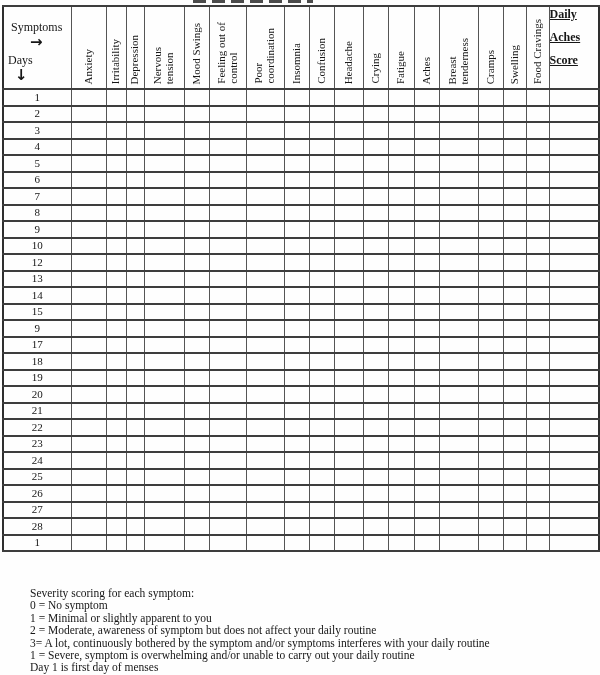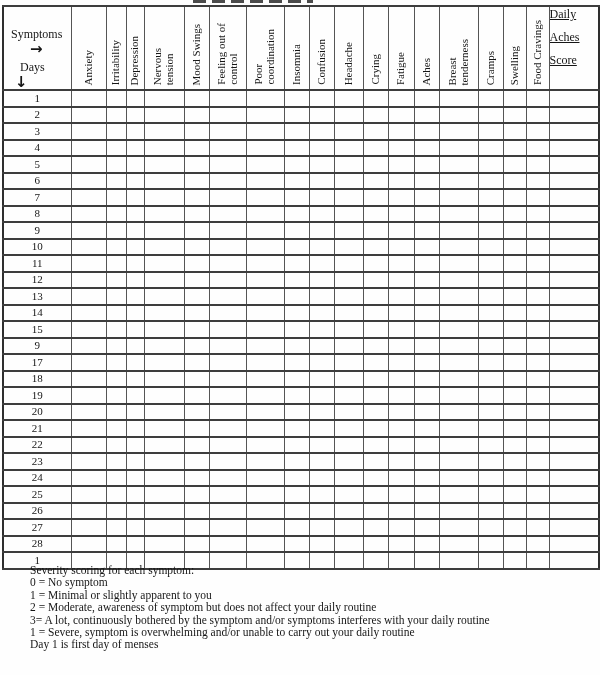--- a/index.html
+++ b/index.html
@@ -50,42 +50,42 @@
     line-height: 1.08;
     white-space: pre-line;
     text-align: left;
     font-weight: 400;
   }
   th.corner {
     vertical-align: top;
     text-align: left;
     font-weight: 400;
   }
-  .corner .sym   { padding: 20px 0 0 7px;  font-size: 12px; }
+  .corner .sym   { padding: 13px 0 0 7px;  font-size: 12px; }
   .corner .arr-r { padding: 0 0 0 26px; font-size: 15px; font-weight: bold; line-height: 15px; font-family: "DejaVu Sans", sans-serif; }
-  .corner .days  { padding: 3px 0 0 16px;  font-size: 12px; }
+  .corner .days  { padding: 3px 0 0 4px;  font-size: 12px; }
   .corner .arr-d { padding: 0 0 0 11px; font-size: 15px; font-weight: bold; line-height: 14px; font-family: "DejaVu Sans", sans-serif; }
   th.daily {
     vertical-align: top;
     text-align: left;
     padding: 3px 0 0 6px;
     font-size: 12px;
   }
-  .dword { text-decoration: underline; font-weight: 400; margin-bottom: 9px; line-height: 14px; }
+  .dword { text-decoration: underline; font-weight: 700; margin-bottom: 9px; line-height: 14px; }
   tbody tr { height: 16.5px; }
   td.day {
     text-align: center;
     vertical-align: middle;
     font-size: 11px;
     line-height: 11px;
   }
   td.cell { background: transparent; }
   .footer {
     position: absolute;
-    left: 30px; top: 564px;
+    left: 30px; top: 587px;
     font-size: 11.5px;
     line-height: 12.4px;
   }
   .footer .legend-line { white-space: nowrap; }
   .footer .note { margin-top: 0; }
 </style>
 </head>
 <body>
 
 <div class="page">
@@ -355,41 +355,20 @@
           <td class="cell"></td>
           <td class="cell"></td>
           <td class="cell"></td>
           <td class="cell"></td>
           <td class="cell"></td>
           <td class="cell"></td>
           <td class="cell"></td>
           <td class="cell"></td>
         </tr>
         <tr>
-          <td class="day">11</td>
-          <td class="cell"></td>
-          <td class="cell"></td>
-          <td class="cell"></td>
-          <td class="cell"></td>
-          <td class="cell"></td>
-          <td class="cell"></td>
-          <td class="cell"></td>
-          <td class="cell"></td>
-          <td class="cell"></td>
-          <td class="cell"></td>
-          <td class="cell"></td>
-          <td class="cell"></td>
-          <td class="cell"></td>
-          <td class="cell"></td>
-          <td class="cell"></td>
-          <td class="cell"></td>
-          <td class="cell"></td>
-          <td class="cell"></td>
-        </tr>
-        <tr>
           <td class="day">12</td>
           <td class="cell"></td>
           <td class="cell"></td>
           <td class="cell"></td>
           <td class="cell"></td>
           <td class="cell"></td>
           <td class="cell"></td>
           <td class="cell"></td>
           <td class="cell"></td>
           <td class="cell"></td>

